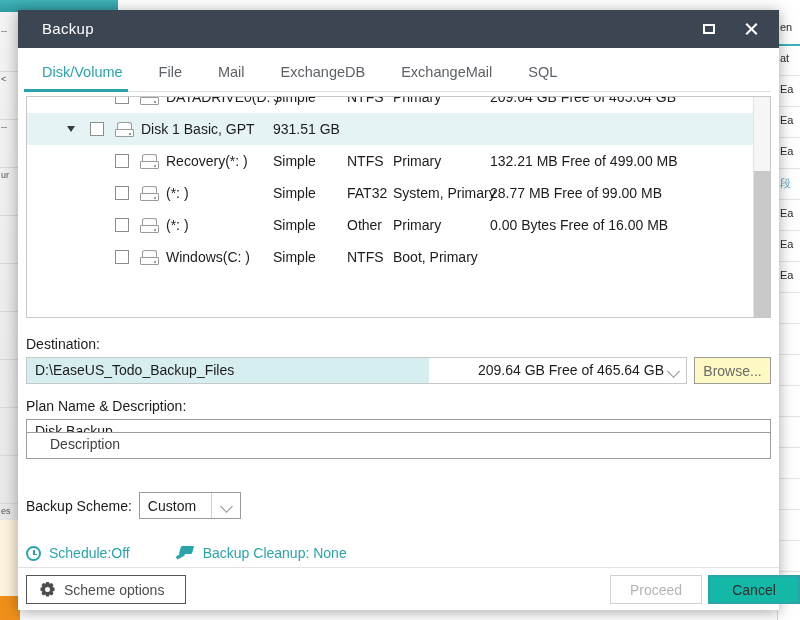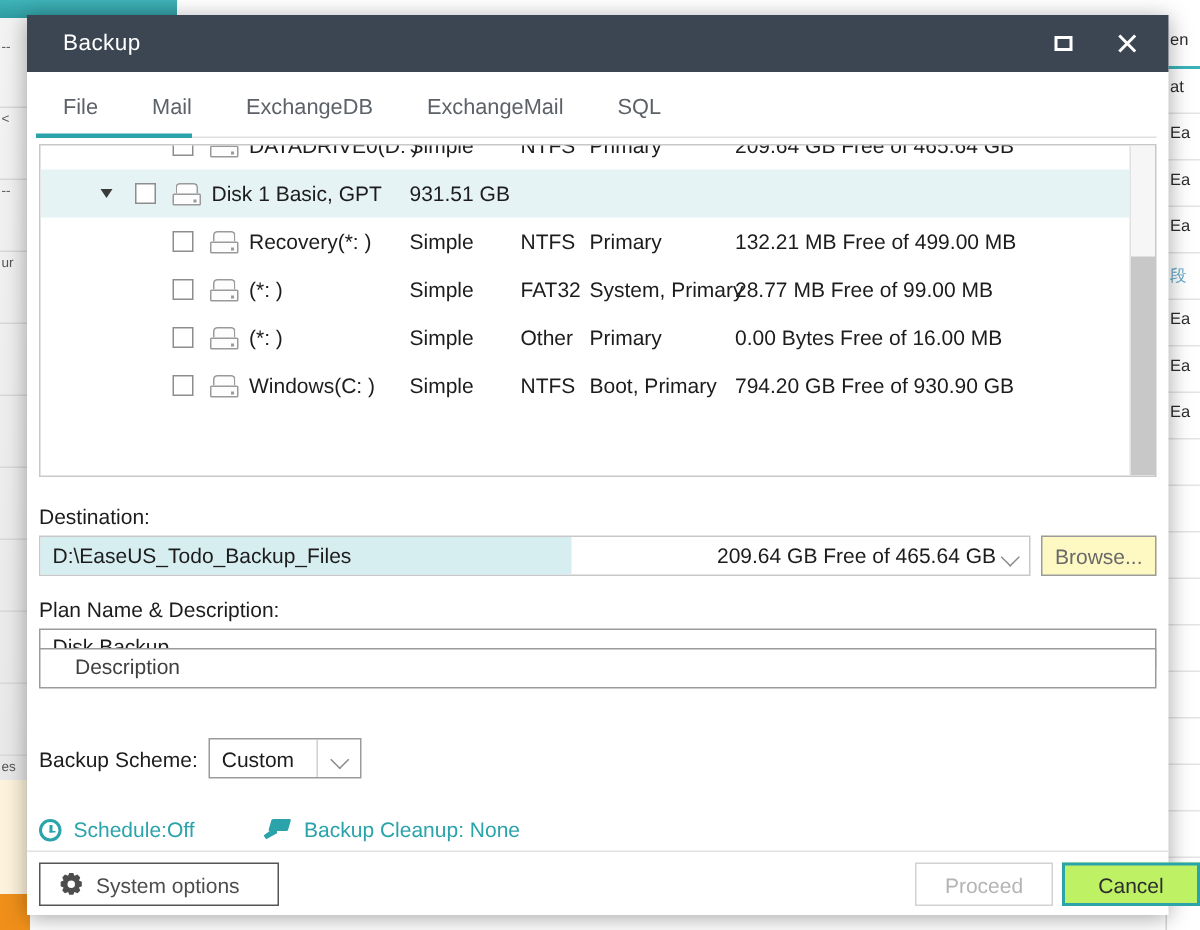--- a/index.html
+++ b/index.html
@@ -177,21 +177,21 @@
     position: absolute; font-size: 14px; color: #1c1c1c;
   }
   #lbl-destination { left: 8px; top: 326px; }
   #lbl-plan        { left: 8px; top: 388px; }
 
   #dest-row {
     position: absolute; left: 8px; top: 347px; width: 661px; height: 27px;
     border: 1px solid #c8c8c8; background: #ffffff; display: flex;
   }
   #dest-path {
-    width: 354px; background: #d7eef1; color: #1c1c1c; font-size: 14px;
+    width: 402px; background: #d7eef1; color: #1c1c1c; font-size: 14px;
     padding: 4px 0 0 8px; white-space: nowrap; overflow: hidden;
   }
   #dest-free {
     flex: 1; font-size: 14px; color: #1c1c1c; text-align: right;
     padding: 4px 22px 0 0; position: relative;
   }
   #dest-chevron {
     position: absolute; right: 8px; top: 9px; width: 9px; height: 9px;
     border-right: 1.6px solid #8a8a8a; border-bottom: 1.6px solid #8a8a8a;
     transform: rotate(45deg);
@@ -290,21 +290,21 @@
   }
   #txt-backup-options { font-size: 14px; color: #4d4d4d; }
   #btn-proceed {
     position: absolute; left: 592px; top: 565px; width: 92px; height: 29px;
     border: 1px solid #d2d2d2; background: #ffffff;
     font-size: 14px; color: #b4b4b4;
     display: flex; align-items: center; justify-content: center; cursor: default;
   }
   #btn-cancel {
     position: absolute; left: 690px; top: 565px; width: 92px; height: 29px;
-    border: 2px solid #2ba3ab; background: #bef264;
+    border: 2px solid #2ba3ab; background: #14b8a6;
     font-size: 14px; color: #2d2d2d;
     display: flex; align-items: center; justify-content: center; cursor: default;
   }
 </style>
 </head>
 <body>
 
 <div id="bg-app">
   <div id="bg-sidebar">
     <div id="bg-sidebar-rows">
@@ -355,20 +355,21 @@
     <div id="title-text">Backup</div>
     <div class="win-btn" id="btn-maximize">
       <div class="max-glyph"></div>
     </div>
     <div class="win-btn" id="btn-close">
       <div class="close-glyph"></div>
     </div>
   </div>
 
   <div id="tabs">
+    <div class="tab active">Disk/Volume</div>
     <div class="tab">File</div>
     <div class="tab">Mail</div>
     <div class="tab">ExchangeDB</div>
     <div class="tab">ExchangeMail</div>
     <div class="tab">SQL</div>
     <div id="tab-rule"></div>
     <div id="tab-underline"></div>
   </div>
 
   <div id="list-wrap">
@@ -440,21 +441,20 @@
           <div class="cb"></div>
           <div class="disk-ic">
             <div class="lid"></div>
             <div class="body"></div>
             <div class="dot"></div>
           </div>
           <div class="c-name">Windows(C: )</div>
           <div class="c-type">Simple</div>
           <div class="c-fs">NTFS</div>
           <div class="c-part">Boot, Primary</div>
-          <div class="c-cap">794.20 GB Free of 930.90 GB</div>
         </div>
       </div>
     <div id="scrollbar">
       <div id="scroll-thumb"></div>
     </div>
   </div>
 
   <div class="form-label" id="lbl-destination">Destination:</div>
   <div id="dest-row">
     <div id="dest-path">D:\EaseUS_Todo_Backup_Files</div>
@@ -480,18 +480,18 @@
   <div id="status-row">
     <div id="ic-clock"></div>
     <div id="txt-schedule">Schedule:Off</div>
     <div id="ic-brush"></div>
     <div id="txt-cleanup">Backup Cleanup: None</div>
   </div>
 
   <div id="footer-rule"></div>
   <div id="btn-backup-options">
     <div id="ic-gear"></div>
-    <div id="txt-backup-options">System options</div>
+    <div id="txt-backup-options">Scheme options</div>
   </div>
   <div id="btn-proceed">Proceed</div>
   <div id="btn-cancel">Cancel</div>
 
 </div>
 
 </body></html>

